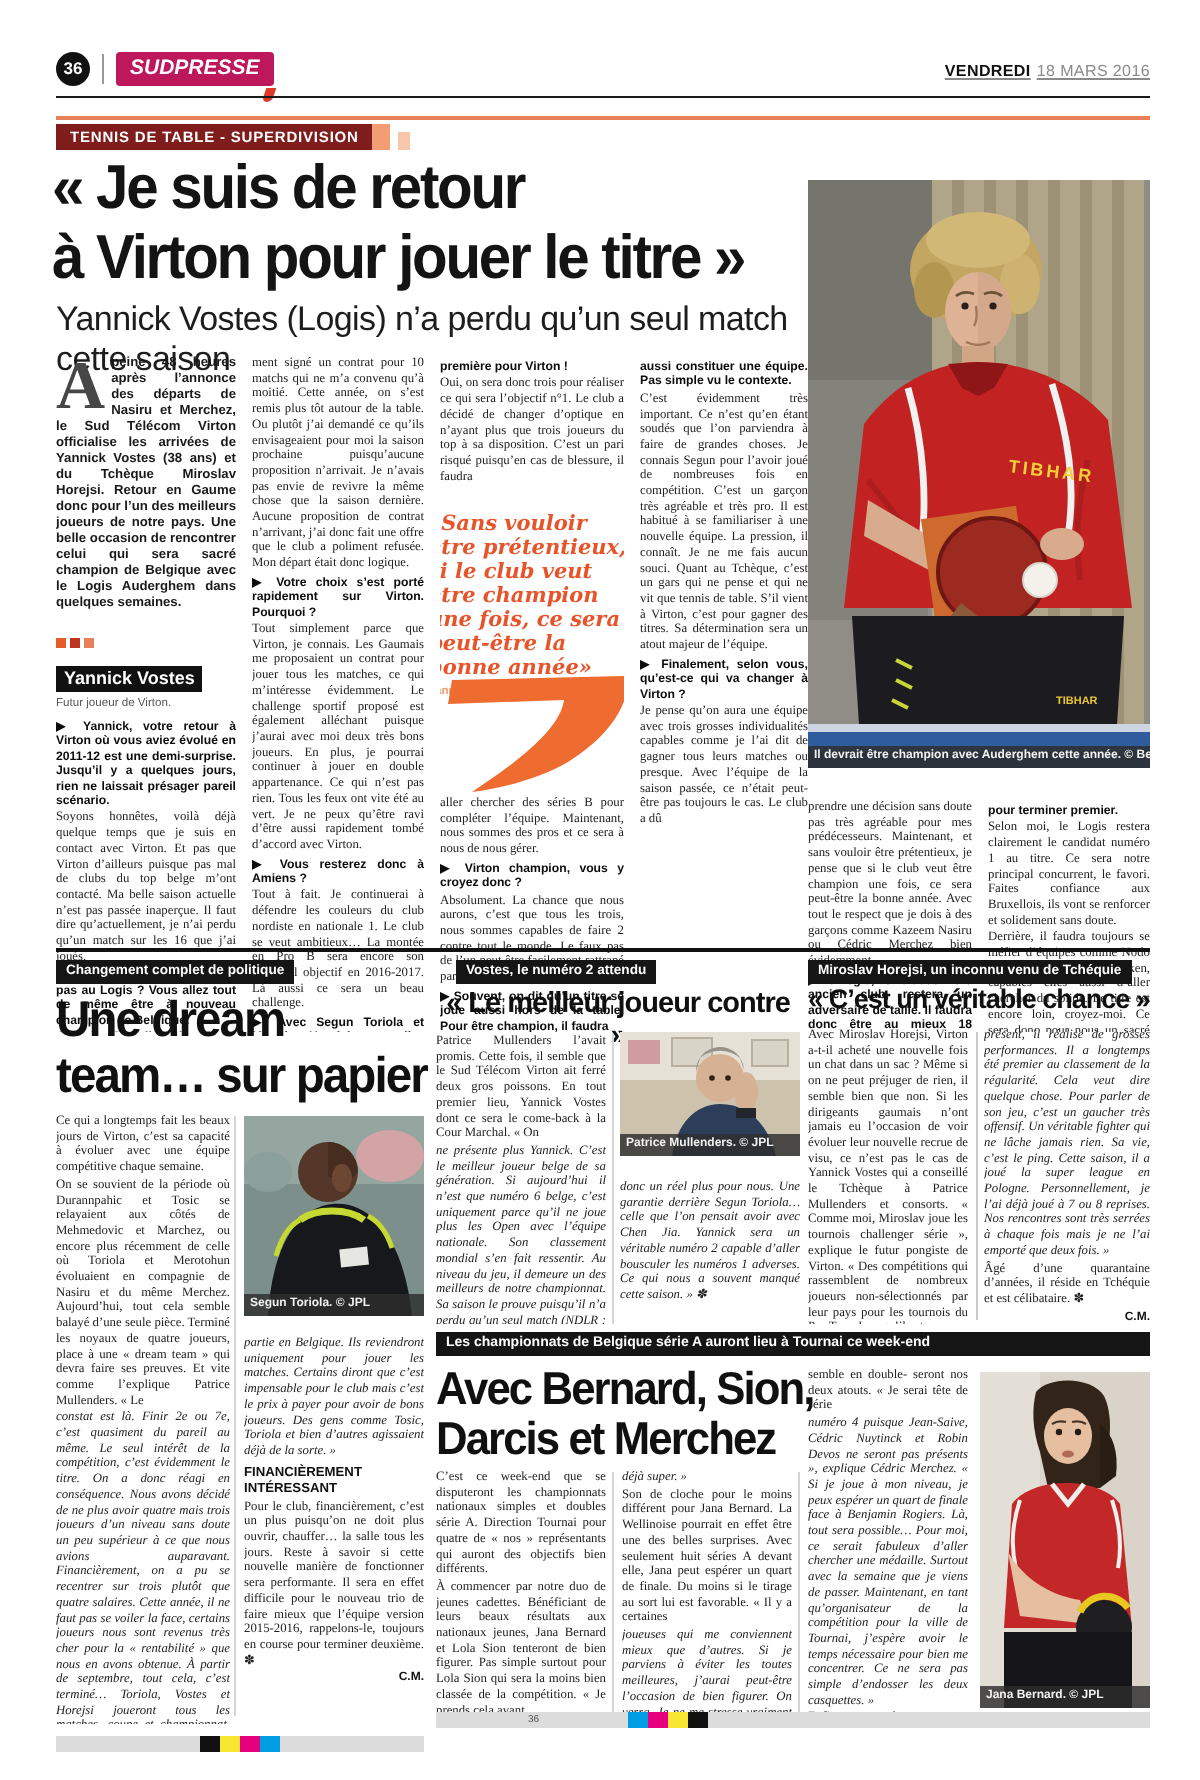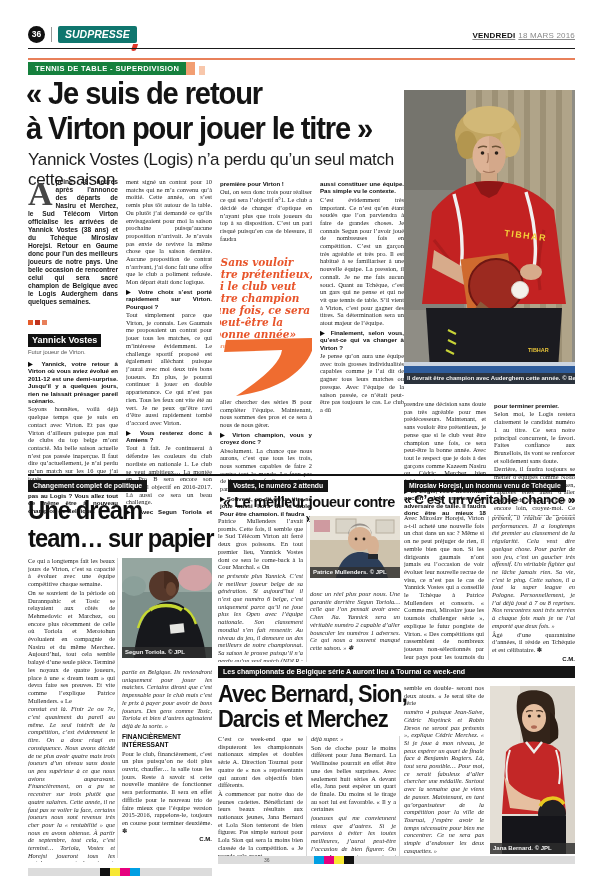--- a/index.html
+++ b/index.html
@@ -4,30 +4,30 @@
 <style>
   html,body{margin:0;padding:0;}
   body{width:600px;height:890px;position:relative;background:#fff;overflow:hidden;
        font-family:"Liberation Serif",serif;color:#1c1c1c;}
   .abs{position:absolute;}
 
   
   #page-circle{left:28px;top:26px;width:17px;height:17px;border-radius:50%;background:#111;
     color:#fff;font:bold 8.5px/17px "Liberation Sans",sans-serif;text-align:center;}
   #hdr-sep{left:51px;top:27px;width:1px;height:15px;background:#999;}
-  #brand{left:58px;top:26px;background:#0f766e;color:#fff;font:italic bold 10.5px/17px "Liberation Sans",sans-serif;
+  #brand{left:58px;top:26px;background:#be185d;color:#fff;font:italic bold 10.5px/17px "Liberation Sans",sans-serif;
     padding:0 7px;height:17px;border-radius:2px;}
   #brand-comma{left:132px;top:44px;width:5px;height:7px;background:#e0392a;border-radius:0 0 4px 4px;transform:skewX(-18deg);}
   #hdr-date{right:25px;top:31px;font:8px "Liberation Sans",sans-serif;color:#8a8a8a;letter-spacing:.2px;text-decoration:underline;}
   #hdr-date b{color:#111;margin-right:3px;}
   #hdr-line{left:28px;top:48px;width:547px;height:1px;background:#1a1a1a;}
 
   
   #kicker-line{left:28px;top:58px;width:547px;height:2px;background:#e8805a;}
-  #kicker{left:28px;top:62px;background:#15803d;color:#fff;font:bold 7.5px/13px "Liberation Sans",sans-serif;
+  #kicker{left:28px;top:62px;background:#7f1d1d;color:#fff;font:bold 7.5px/13px "Liberation Sans",sans-serif;
     padding:0 7px;height:13px;letter-spacing:.4px;}
   #kicker-tab{left:186px;top:62px;width:9px;height:13px;background:#f29e72;}
   #kicker-tab2{left:199px;top:66px;width:6px;height:9px;background:#f8c7ab;}
 
   
   #headline{left:26px;top:76px;width:420px;font:bold 31px/35px "Liberation Sans",sans-serif;
     letter-spacing:-1.2px;color:#141414;transform:scaleX(.94);transform-origin:0 0;}
   #deck{left:28px;top:150px;width:380px;font:17px/20px "Liberation Sans",sans-serif;letter-spacing:-.3px;color:#1d1d1d;}
 
   

